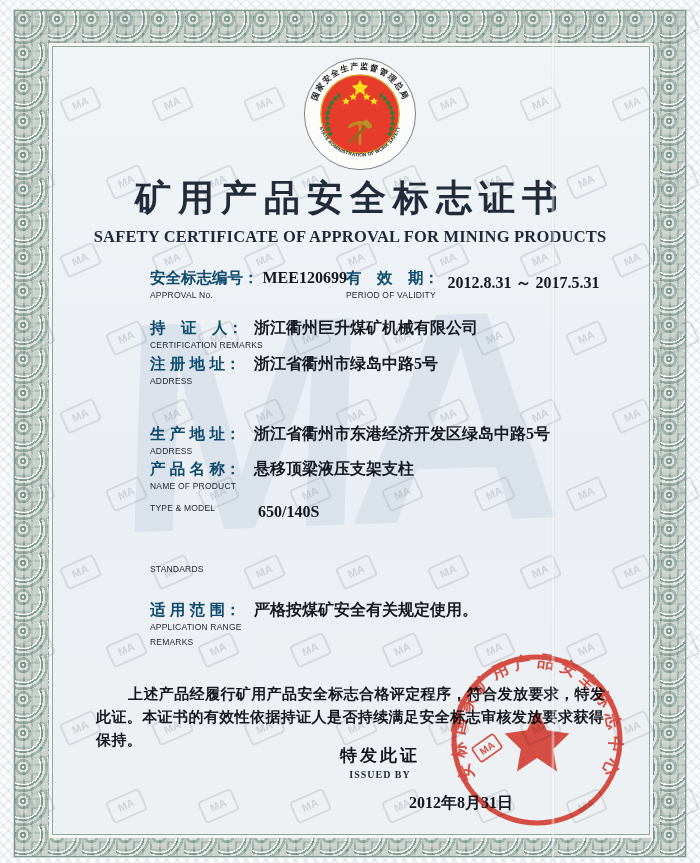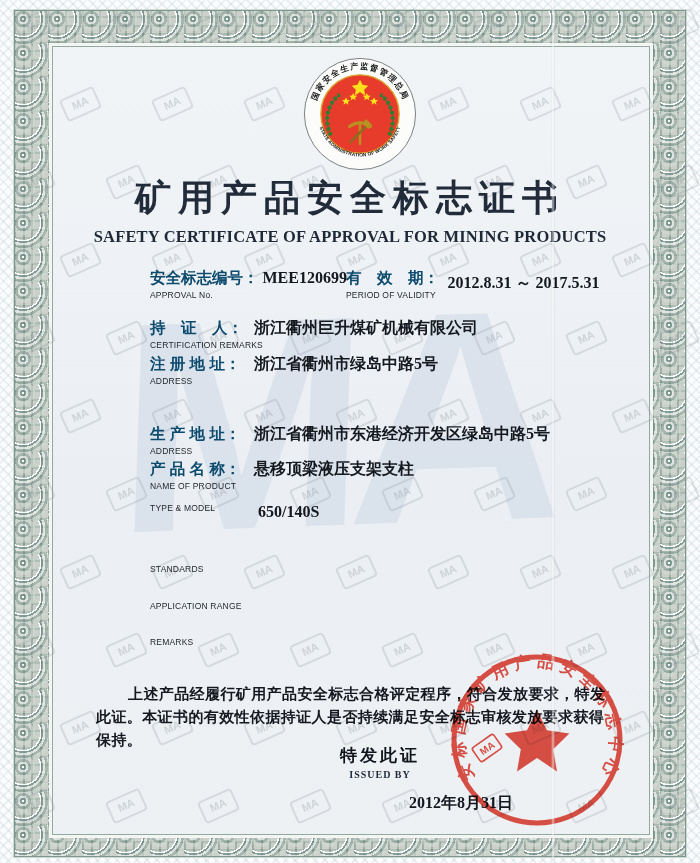--- a/index.html
+++ b/index.html
@@ -238,20 +238,21 @@
       <div class="fsub">NAME OF PRODUCT</div>
     </div>
     <div class="frow" style="top:494px">
       <div class="fval2">650/140S</div>
       <div class="fsub" style="margin-top:-18px">TYPE &amp; MODEL</div>
     </div>
     <div class="frow" style="top:563px">
       <div class="fsub">STANDARDS</div>
     </div>
     <div class="frow" style="top:600px">
+      <div class="lblline"><span class="flbl">适 用 范 围：</span><span class="fval">严格按煤矿安全有关规定使用。</span></div>
       <div class="fsub">APPLICATION RANGE</div>
     </div>
     <div class="frow" style="top:636px">
       <div class="fsub">REMARKS</div>
     </div>
 
     <div class="declaration">上述产品经履行矿用产品安全标志合格评定程序，符合发放要求，特发此证。本证书的有效性依据持证人是否持续满足安全标志审核发放要求获得保持。</div>
 
     <div class="issuer">
       <div class="issuer-zh">特发此证</div>

